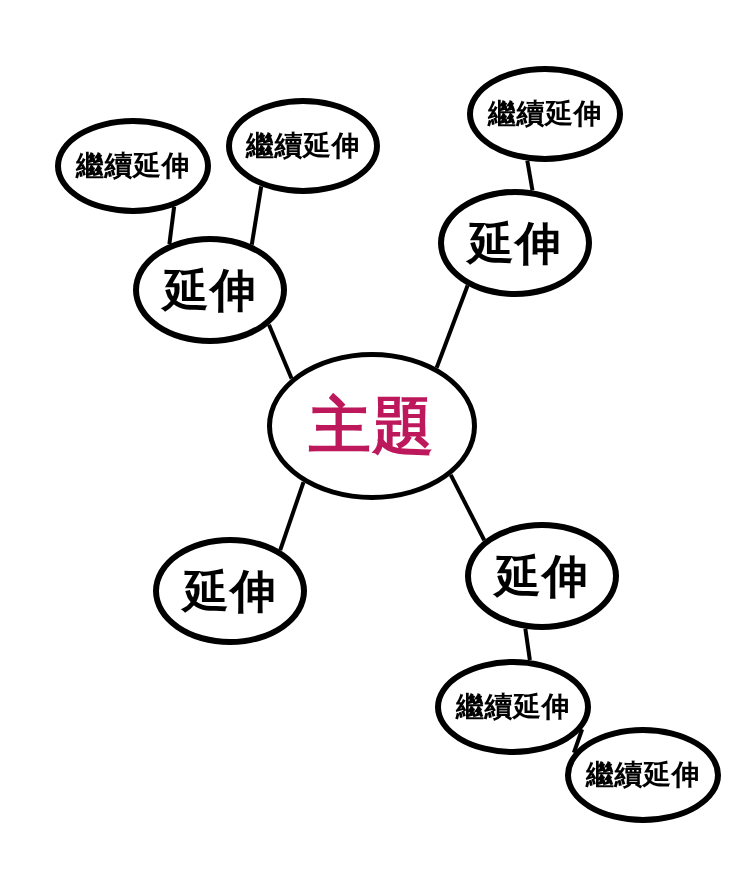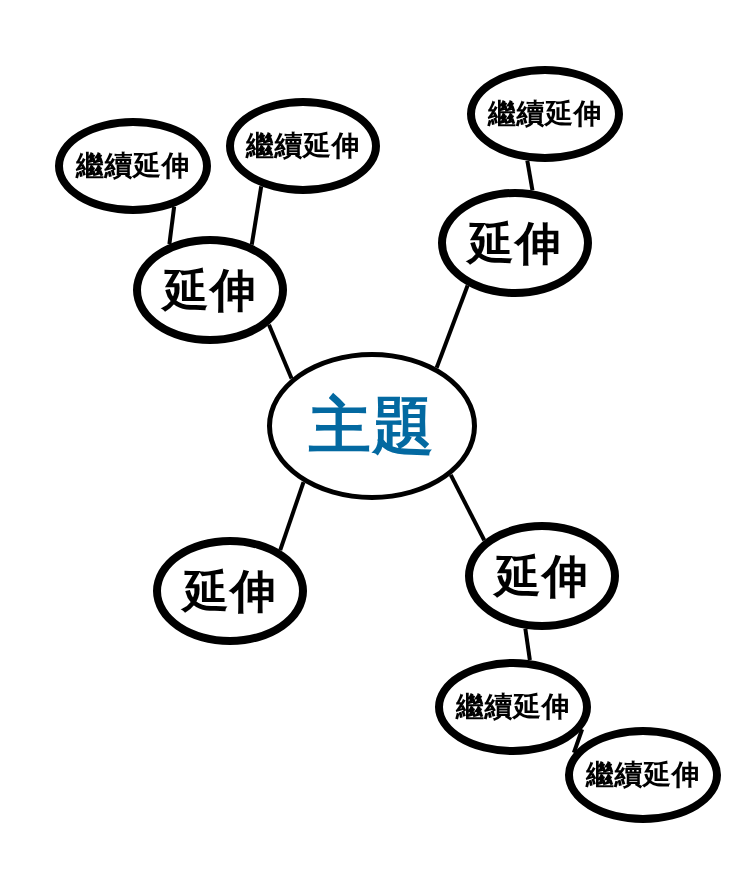--- a/index.html
+++ b/index.html
@@ -21,21 +21,21 @@
     top: 0;
     width: 740px;
     height: 881px;
   }
   .node {
     position: absolute;
     box-sizing: border-box;
     display: flex;
     align-items: center;
     justify-content: center;
-    border: 8px solid #a21caf;
+    border: 6px solid #a21caf;
     border-radius: 50%;
     background: #ffffff;
     color: #000000;
     font-family: "Liberation Sans", sans-serif;
     font-weight: bold;
     line-height: 1;
     white-space: nowrap;
     letter-spacing: 0.02em;
   }
   .node.central {
@@ -51,21 +51,21 @@
       <line x1="436.65139750980126" y1="367.6910273008506" x2="467.58897515947905" y2="285.5497908885685" stroke="#000000" stroke-width="4"></line>
       <line x1="450.7329748133347" y1="474.96000114442666" x2="484.26248513688785" y2="540.2724315973103" stroke="#000000" stroke-width="4"></line>
       <line x1="303.5081540375358" y1="482.08889598938214" x2="280.2273537058071" y2="550.0702650888293" stroke="#000000" stroke-width="4"></line>
       <line x1="169.3799287285679" y1="244.12514804629632" x2="174.14760466456758" y2="206.77764618106994" stroke="#000000" stroke-width="4"></line>
       <line x1="251.77445822362617" y1="244.63787360048636" x2="261.22554177637386" y2="186.32189013290102" stroke="#000000" stroke-width="4"></line>
       <line x1="532.4415390888414" y1="190.4035665398834" x2="527.3319474164983" y2="160.75238529788143" stroke="#000000" stroke-width="4"></line>
       <line x1="525.3571252659465" y1="628.723553904476" x2="529.8590159643659" y2="660.1346187515769" stroke="#000000" stroke-width="4"></line>
       <line x1="582.115660599088" y1="729.2478812815999" x2="573.884339400912" y2="752.7521187184001" stroke="#000000" stroke-width="4"></line>
     </svg>
   <div id="node-layer">
-      <div class="node central" style="left: 267px; top: 352px; width: 210px; height: 148px; font-size: 62px; background: rgb(255, 255, 255); border-color: rgb(0, 0, 0); color: #0369a1;">
+      <div class="node central" style="left: 267px; top: 352px; width: 210px; height: 148px; font-size: 62px; background: rgb(255, 255, 255); border-color: rgb(0, 0, 0); color: #be185d;">
         <span>主題</span>
       </div>
       <div class="node" style="left: 133px; top: 236px; width: 154px; height: 108px; font-size: 46px; background: rgb(255, 255, 255); border-color: rgb(0, 0, 0); color: rgb(0, 0, 0);">
         <span>延伸</span>
       </div>
       <div class="node" style="left: 55px; top: 118px; width: 156px; height: 96px; font-size: 28px; background: rgb(255, 255, 255); border-color: rgb(0, 0, 0); color: rgb(0, 0, 0);">
         <span>繼續延伸</span>
       </div>
       <div class="node" style="left: 226px; top: 98px; width: 154px; height: 96px; font-size: 28px; background: rgb(255, 255, 255); border-color: rgb(0, 0, 0); color: rgb(0, 0, 0);">
         <span>繼續延伸</span>

